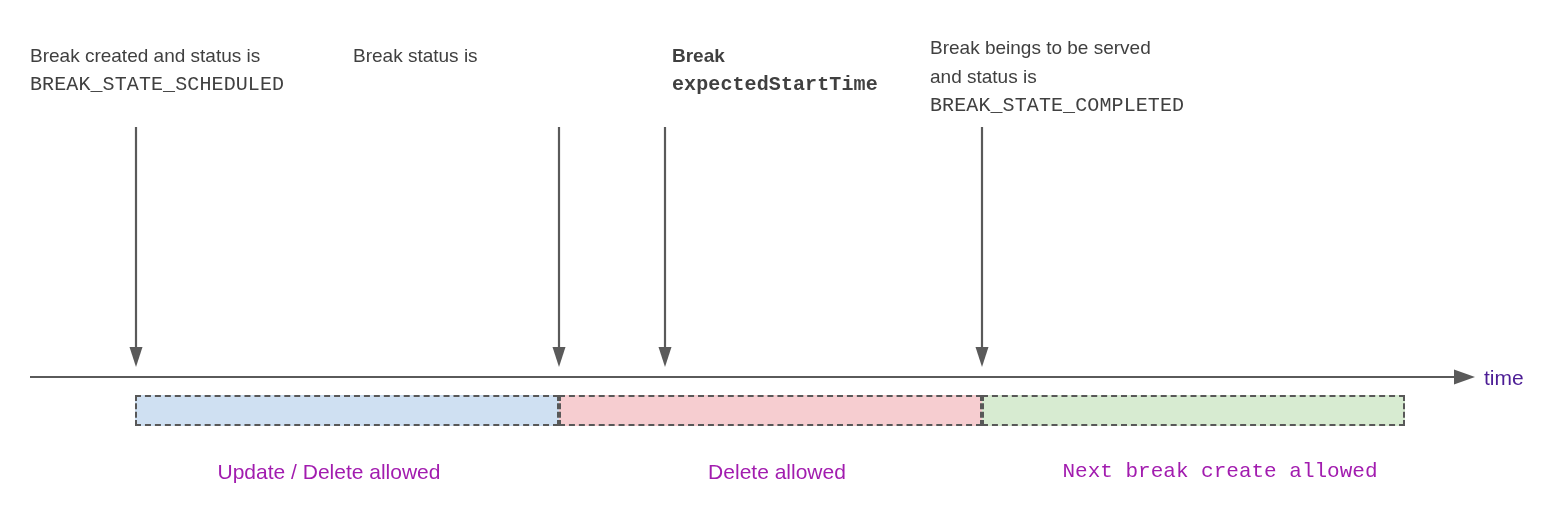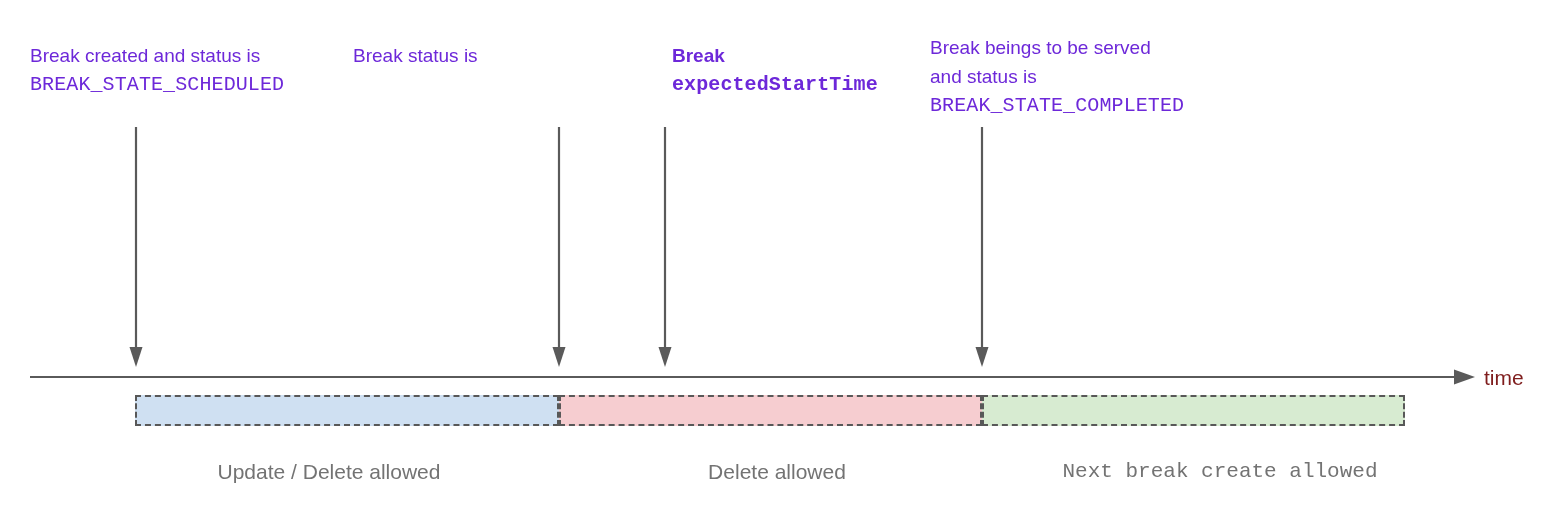--- a/index.html
+++ b/index.html
@@ -17,21 +17,21 @@
     height: 520px;
     overflow: hidden;
     background: #ffffff;
   }
 
   
   .event-label {
     position: absolute;
     font-size: 19px;
     line-height: 29px;
-    color: #6d28d9;
+    color: #404040;
     white-space: nowrap;
   }
   .event-label .sans {
     font-family: "Liberation Sans", sans-serif;
   }
   .event-label .mono {
     font-family: "Liberation Mono", monospace;
     font-size: 20px;
     letter-spacing: 0.1px;
   }
@@ -60,40 +60,40 @@
     height: 30px;
   }
   #time-axis svg { display: block; overflow: visible; }
 
   .axis-caption {
     position: absolute;
     left: 1484px;
     top: 365px;
     font-size: 21px;
     line-height: 26px;
-    color: #7f1d1d;
+    color: #4c1d95;
     font-family: "Liberation Sans", sans-serif;
   }
 
   
   .phase-bar {
     position: absolute;
     top: 395px;
     height: 31px;
     box-sizing: border-box;
     border: 2px dashed #585858;
   }
 
   
   .phase-caption {
     position: absolute;
     top: 458px;
     font-size: 21px;
     line-height: 27px;
-    color: #737373;
+    color: #a21caf;
     text-align: center;
     white-space: nowrap;
     transform: translateX(-50%);
     font-family: "Liberation Sans", sans-serif;
   }
 </style>
 </head>
 <body>
 
 <div id="diagram">

